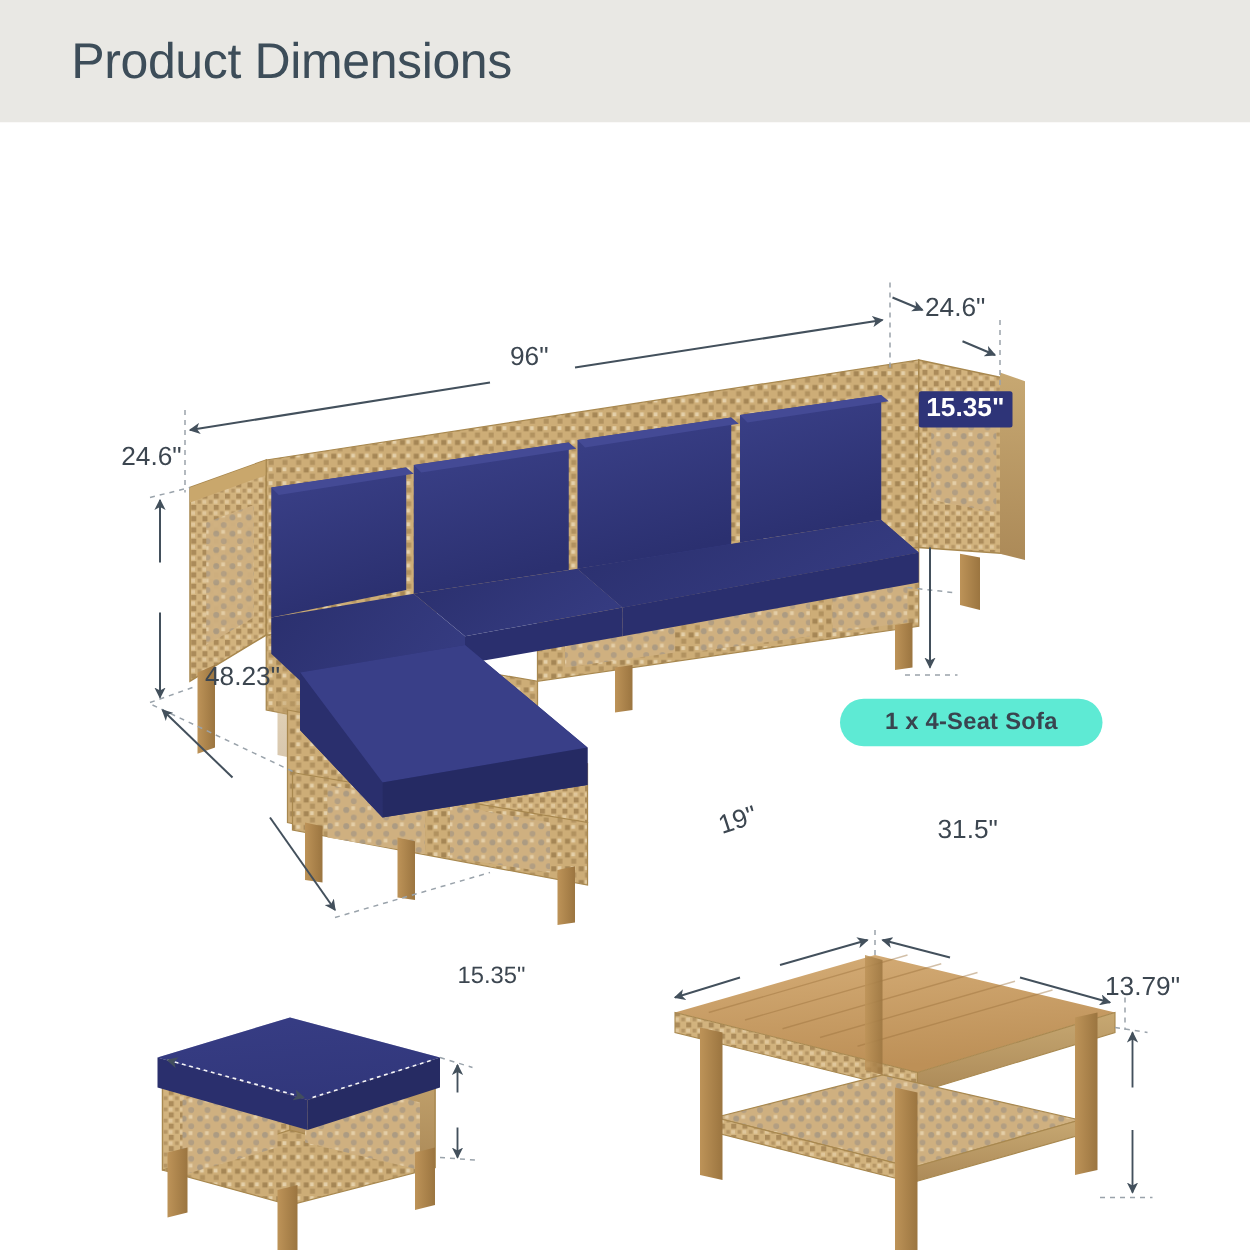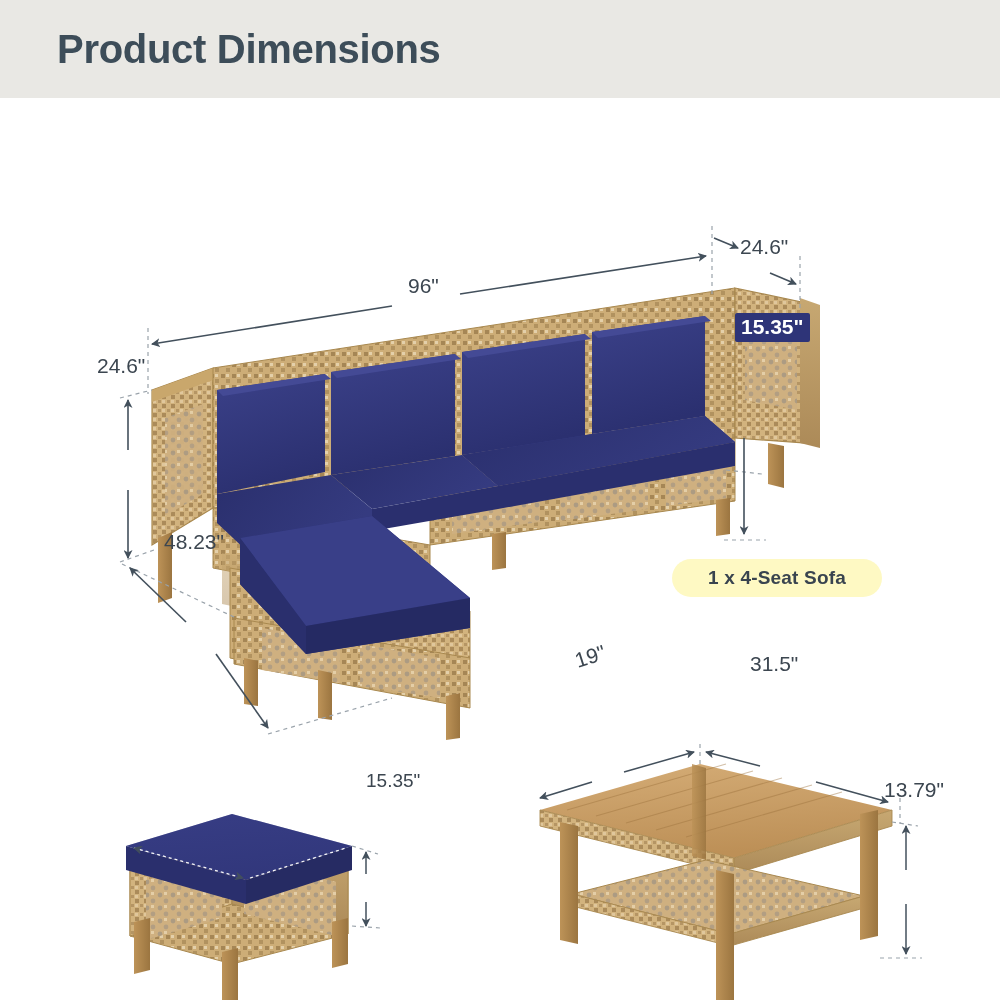--- a/index.html
+++ b/index.html
@@ -10,31 +10,31 @@
     overflow:hidden;
     position:relative;
   }
   
   #header-band{
     position:absolute;left:0;top:0;width:1000px;height:98px;
     background:#e9e8e4;
   }
   #page-title{
     position:absolute;left:57px;top:27px;
-    font-size:40px;font-weight:bold;letter-spacing:-0.3px;
+    font-size:40px;font-weight:normal;letter-spacing:-0.3px;
     color:#3d4d59;
     font-family:"Liberation Sans","DejaVu Sans",sans-serif;
   }
   
   #stage{position:absolute;left:0;top:98px;width:1000px;height:902px;background:#fff;}
   svg.art{position:absolute;left:0;top:0;}
   
   .pill{
     position:absolute;
-    background:#fef9c3;
+    background:#5eead4;
     border-radius:999px;
     color:#39444f;
     font-weight:bold;
     display:flex;align-items:center;justify-content:center;
     white-space:nowrap;
     letter-spacing:0.2px;
   }
   #pill-sofa{left:672px;top:461px;width:210px;height:38px;font-size:19px;}
   
   .dim{

